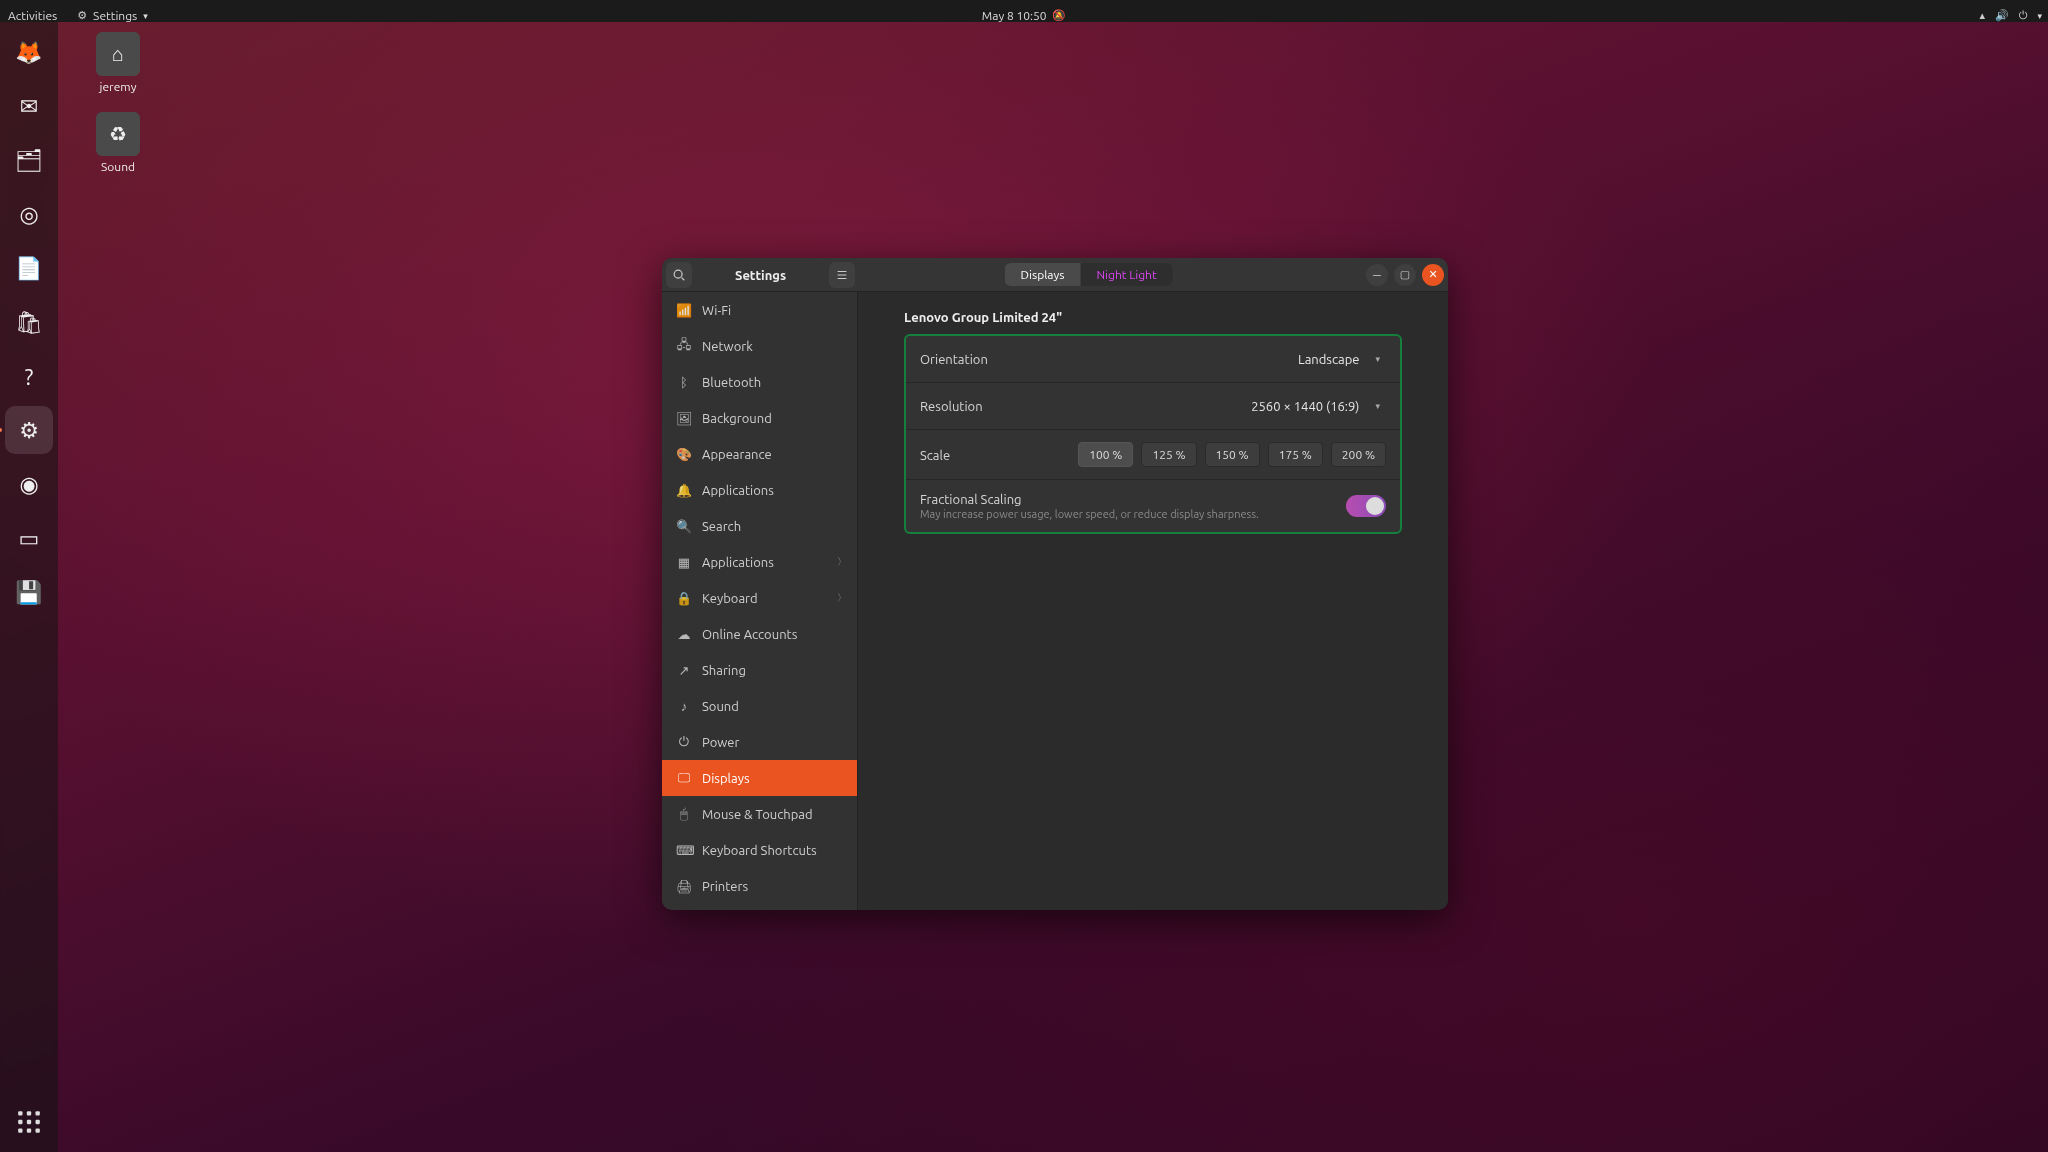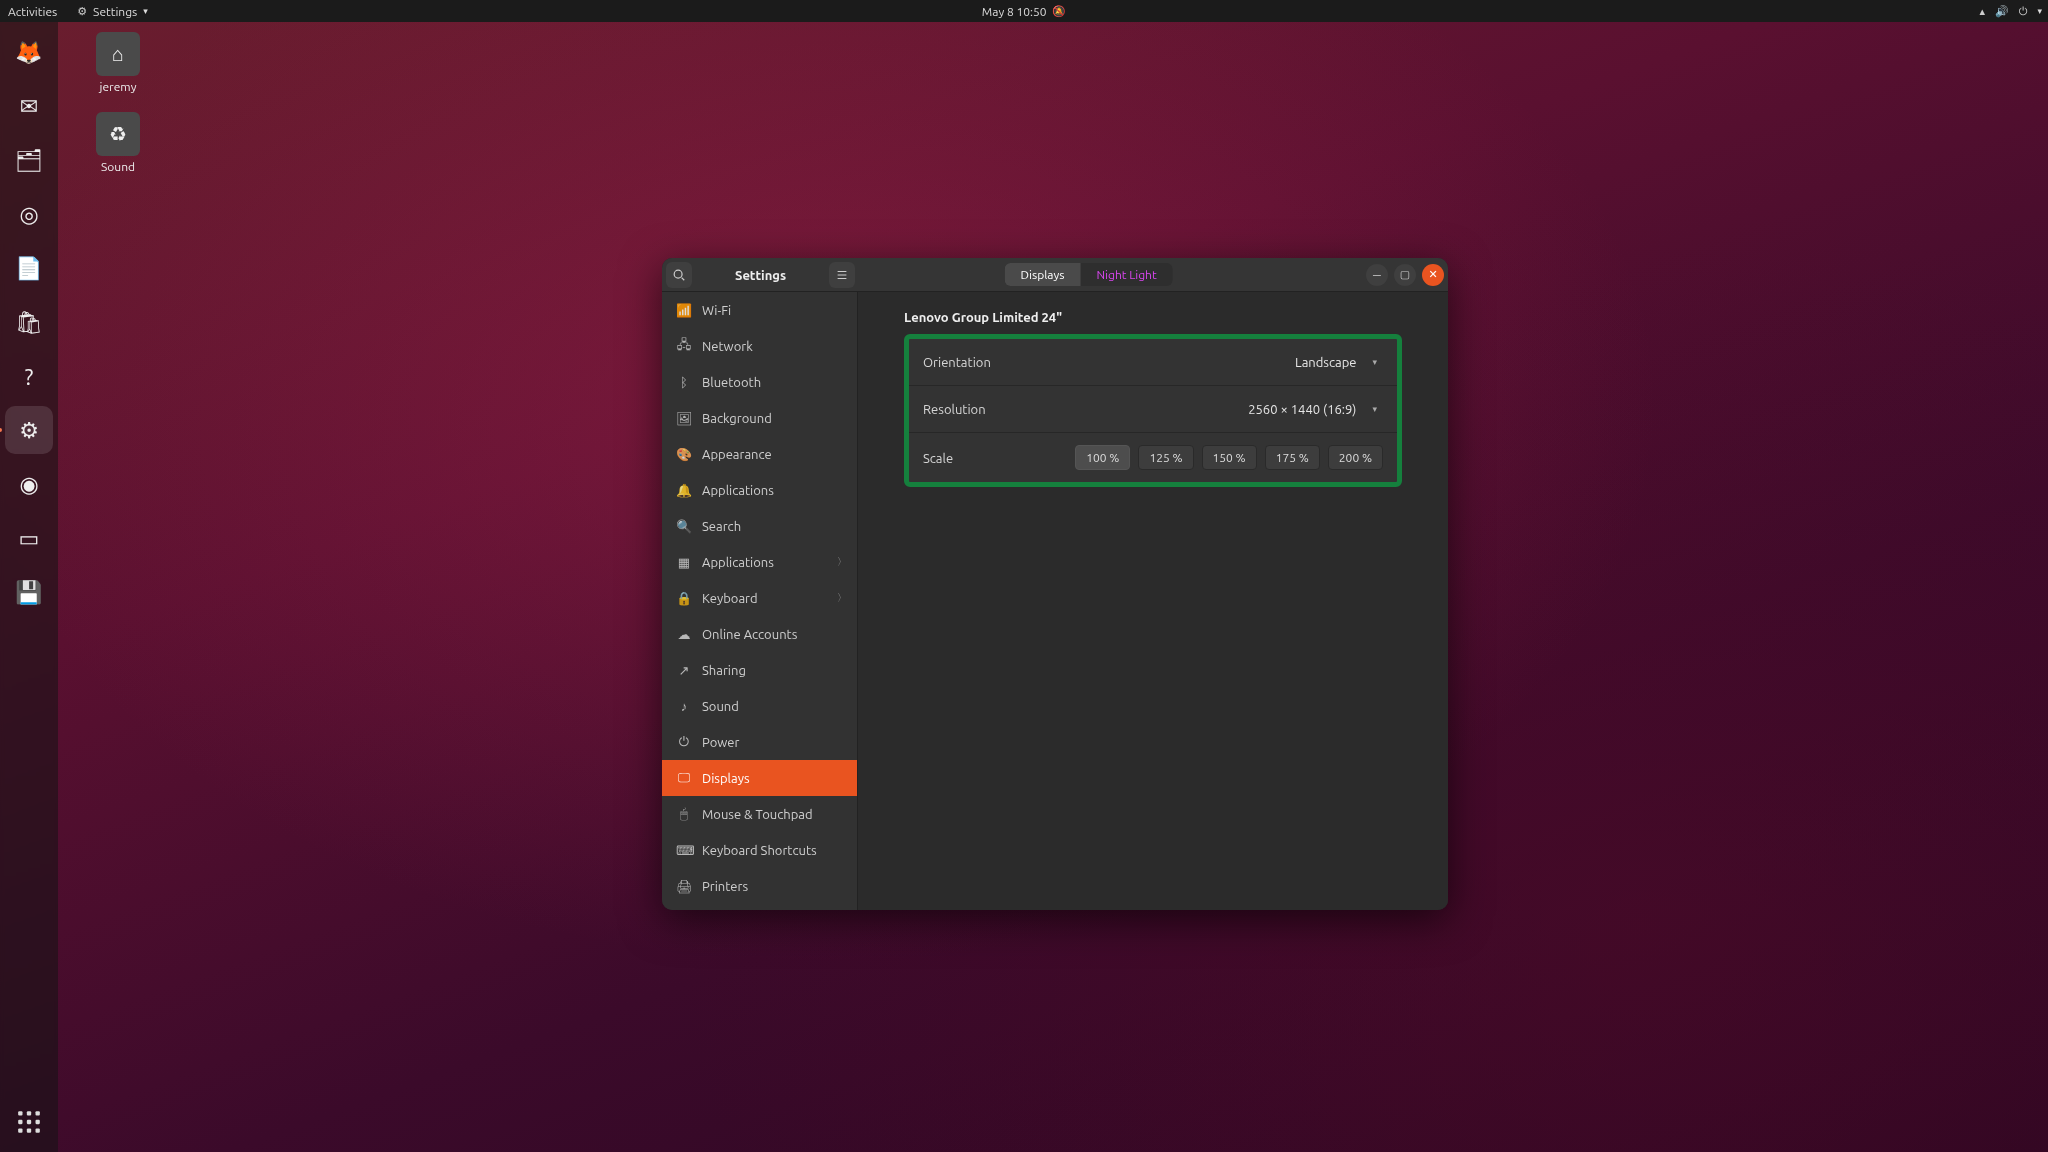--- a/index.html
+++ b/index.html
@@ -10,21 +10,21 @@
   position: relative;
   width: 100%; height: 100%;
   background:
     radial-gradient(1200px 800px at 40% 35%, rgba(180,40,80,.35), transparent 70%),
     radial-gradient(1600px 1200px at 80% 80%, rgba(80,10,40,.55), transparent 60%),
     linear-gradient(160deg, #6b1e2e 0%, #5a1030 35%, #3b0a2a 65%, #2a0621 100%);
 }
 #topbar {
   position: absolute; top: 0; left: 0; right: 0; height: 22px;
   background: #1b1b1b; color: #ddd;
-  display: flex; align-items: center; font-size: 12px;
+  display: flex; align-items: flex-end; font-size: 12px;
   z-index: 10;
 }
 #topbar .tb-left { display: flex; align-items: center; gap: 6px; padding-left: 8px; }
 #topbar .tb-center { position: absolute; left: 50%; transform: translateX(-50%); display:flex; gap:6px; align-items:center;}
 #topbar .tb-right { position: absolute; right: 6px; display: flex; gap: 10px; align-items: center; }
 #topbar .tb-icon { font-size: 11px; color:#ccc; }
 #topbar .dropdown-caret { font-size: 9px; }
 
 
 #dock {
@@ -107,21 +107,21 @@
 }
 .sb-item.active{ background:#e95420; color:#fff;}
 .sb-item .ic{ width:16px; text-align:center; font-size:13px; opacity:.85;}
 .sb-item .chev{ position:absolute; right:10px; font-size:10px; color:#999;}
 
 #main{
   flex:1; background:#2b2b2b; overflow-y:auto; padding:18px 46px;
 }
 #monitor-name{ font-weight:600; color:#eee; margin-bottom:10px; font-size:13px;}
 .panel{
-  background:#333; border:5px solid #15803d; border-radius:6px;
+  background:#333; border:2px solid #15803d; border-radius:6px;
 }
 .row{
   display:flex; align-items:center; padding:12px 14px; border-bottom:1px solid #272727;
 }
 .row:last-child{ border-bottom:none;}
 .row .label{ flex:1; color:#d6d6d6;}
 .row .sub{ font-size:11px; color:#8a8a8a; margin-top:2px;}
 .dropdown{
   display:flex; align-items:center; gap:16px; color:#e6e6e6; cursor:pointer;
   padding:4px 6px; border-radius:4px;
@@ -330,19 +330,28 @@
             <div class="label">Scale</div>
             <div class="seg" id="scale-seg">
                 <button class="selected">100 %</button>
                 <button>125 %</button>
                 <button>150 %</button>
                 <button>175 %</button>
                 <button>200 %</button>
               </div>
           </div>
 
+          <div class="row">
+            <div class="label">
+              <div>Fractional Scaling</div>
+              <div class="sub">May increase power usage, lower speed, or reduce display sharpness.</div>
+            </div>
+            <div class="toggle on">
+              <div class="knob"></div>
+            </div>
+          </div>
 
         </div>
       </div>
     </div>
   </div>
 
 </div>
 
 </body></html>

